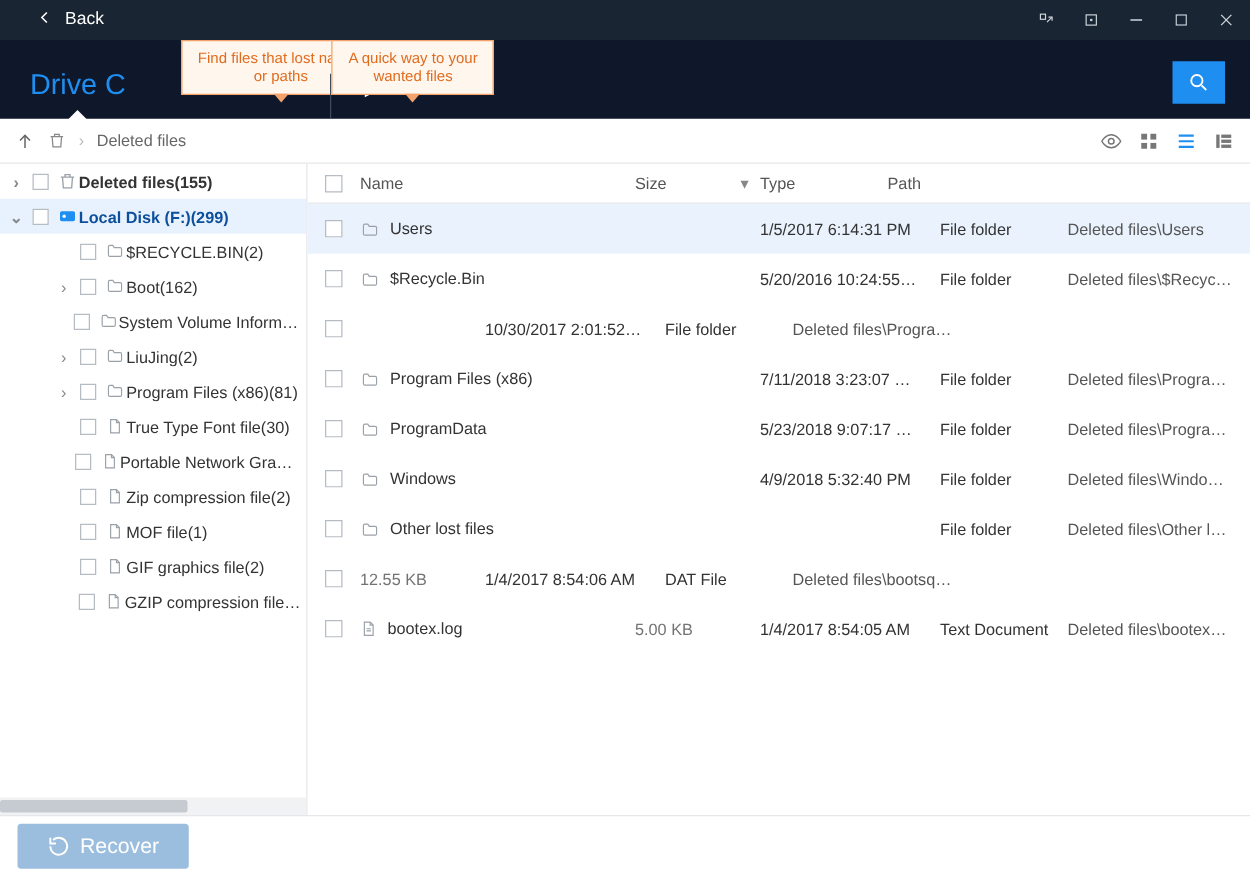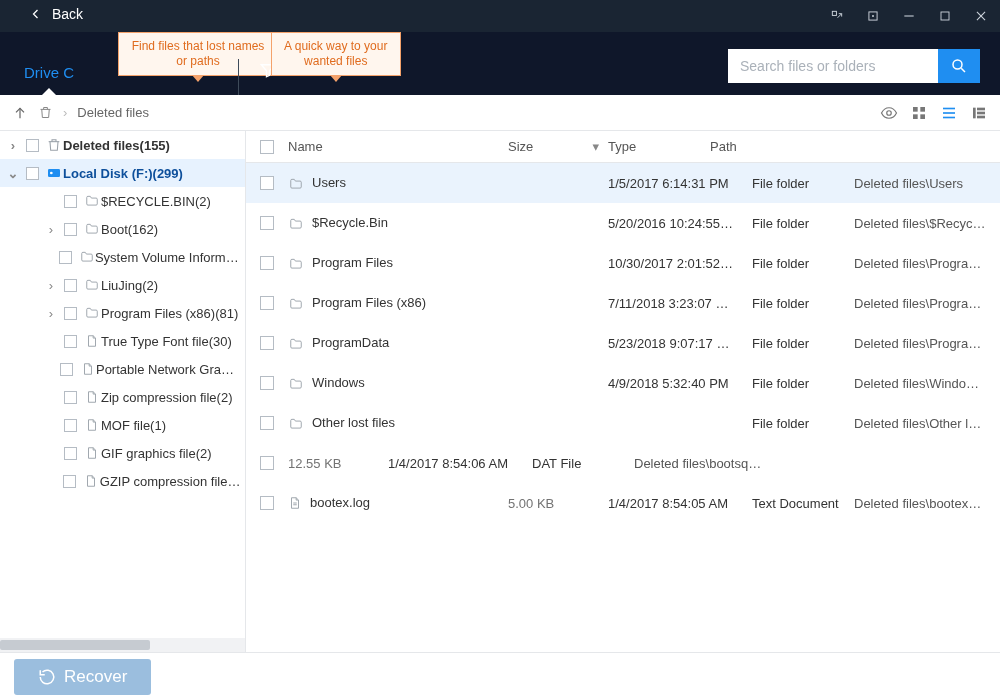--- a/index.html
+++ b/index.html
@@ -32,21 +32,21 @@
   }
   .back-area {
     display: flex; align-items: center; gap: 10px;
     color: #fff; font-size: 14px;
     position: absolute; left: 30px; top: -26px;
     cursor: pointer;
   }
   .back-area svg { stroke: #fff; }
 
   .drive-tab {
-    color: #1f8ef1; font-size: 15px; padding: 0 24px 14px 24px;
+    color: #1f8ef1; font-size: 23px; padding: 0 24px 14px 24px;
     position: relative; cursor: pointer; margin-top: 35px;
   }
   .drive-tab::after {
     content: ""; position: absolute; bottom: -1px; left: 50%; transform: translateX(-50%);
     width: 0; height: 0; border-left: 8px solid transparent; border-right: 8px solid transparent;
     border-bottom: 8px solid #fff;
   }
   .header-tabs { display:flex; align-items:flex-end; gap:28px; margin-left: 30px; }
   .header-tab {
     color:#fff; font-size:19px; padding-bottom:14px; display:flex; align-items:center; gap:8px;
@@ -204,32 +204,31 @@
   </div>
 
   <div class="header-tabs">
     <div class="header-tab" style="position:relative;">
       <div class="tooltip" style="left:-10px;">
         <span>Find files that lost names or paths</span>
       </div>
       <span>Extra Files</span>
     </div>
     <div class="header-tab divider-before" style="position:relative;">
-      <div class="tooltip" style="left:0px; width:130px;margin-left:32px;">
+      <div class="tooltip" style="left:0px; width:130px;">
         <span>A quick way to your wanted files</span>
       </div>
       <svg width="18" height="18" viewBox="0 0 24 24" fill="none" stroke-width="1.8">
           <path d="M3 5h18L14 13v6l-4 2v-8L3 5z"></path>
         </svg>
       <span>Filter</span>
     </div>
   </div>
 
   <div class="search-wrap">
-    <input class="search-input" placeholder="Search files or folders" style="">
     <div class="search-btn">
       <svg width="18" height="18" viewBox="0 0 24 24" fill="none" stroke="#fff" stroke-width="2">
           <circle cx="10" cy="10" r="6"></circle>
           <line x1="15" y1="15" x2="20" y2="20"></line>
         </svg>
     </div>
   </div>
 </div>
 
 <div class="breadcrumb-row">
@@ -488,25 +487,20 @@
             </span><span>$Recycle.Bin</span></div>
           <div class="cell col-size"></div>
           <div class="cell col-date">5/20/2016 10:24:55…</div>
           <div class="cell col-type">File folder</div>
           <div class="cell col-path">Deleted files\$Recyc…</div>
         </div>
         <div class="ft-row">
           <div class="cell col-chk" style="display:flex;justify-content:center;">
             <span class="chk"></span>
           </div>
-          <div class="cell col-name"><span class="ficon">
-              <svg width="16" height="14" viewBox="0 0 24 24" fill="none" stroke="#9aa1a9" stroke-width="1.6">
-                <path d="M3 6a2 2 0 0 1 2-2h4l2 3h8a2 2 0 0 1 2 2v8a2 2 0 0 1-2 2H5a2 2 0 0 1-2-2V6z"></path>
-              </svg>
-            </span><span>Program Files</span></div>
           <div class="cell col-size"></div>
           <div class="cell col-date">10/30/2017 2:01:52…</div>
           <div class="cell col-type">File folder</div>
           <div class="cell col-path">Deleted files\Progra…</div>
         </div>
         <div class="ft-row">
           <div class="cell col-chk" style="display:flex;justify-content:center;">
             <span class="chk"></span>
           </div>
           <div class="cell col-name"><span class="ficon">

